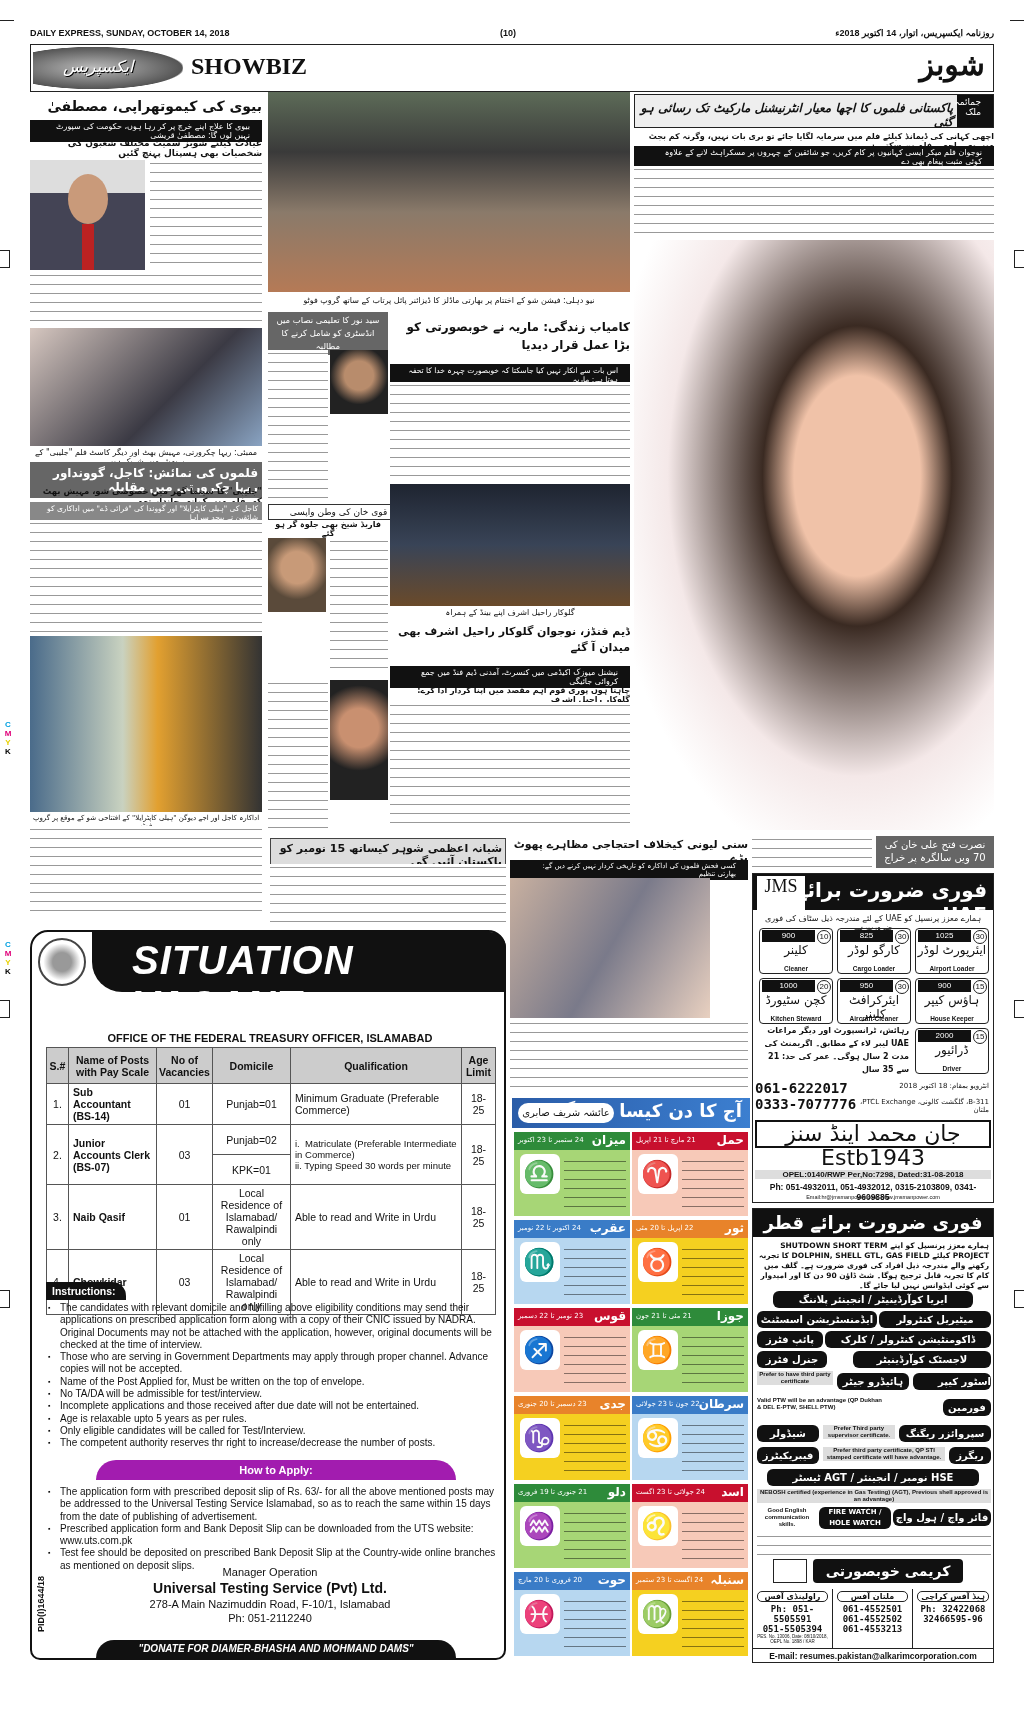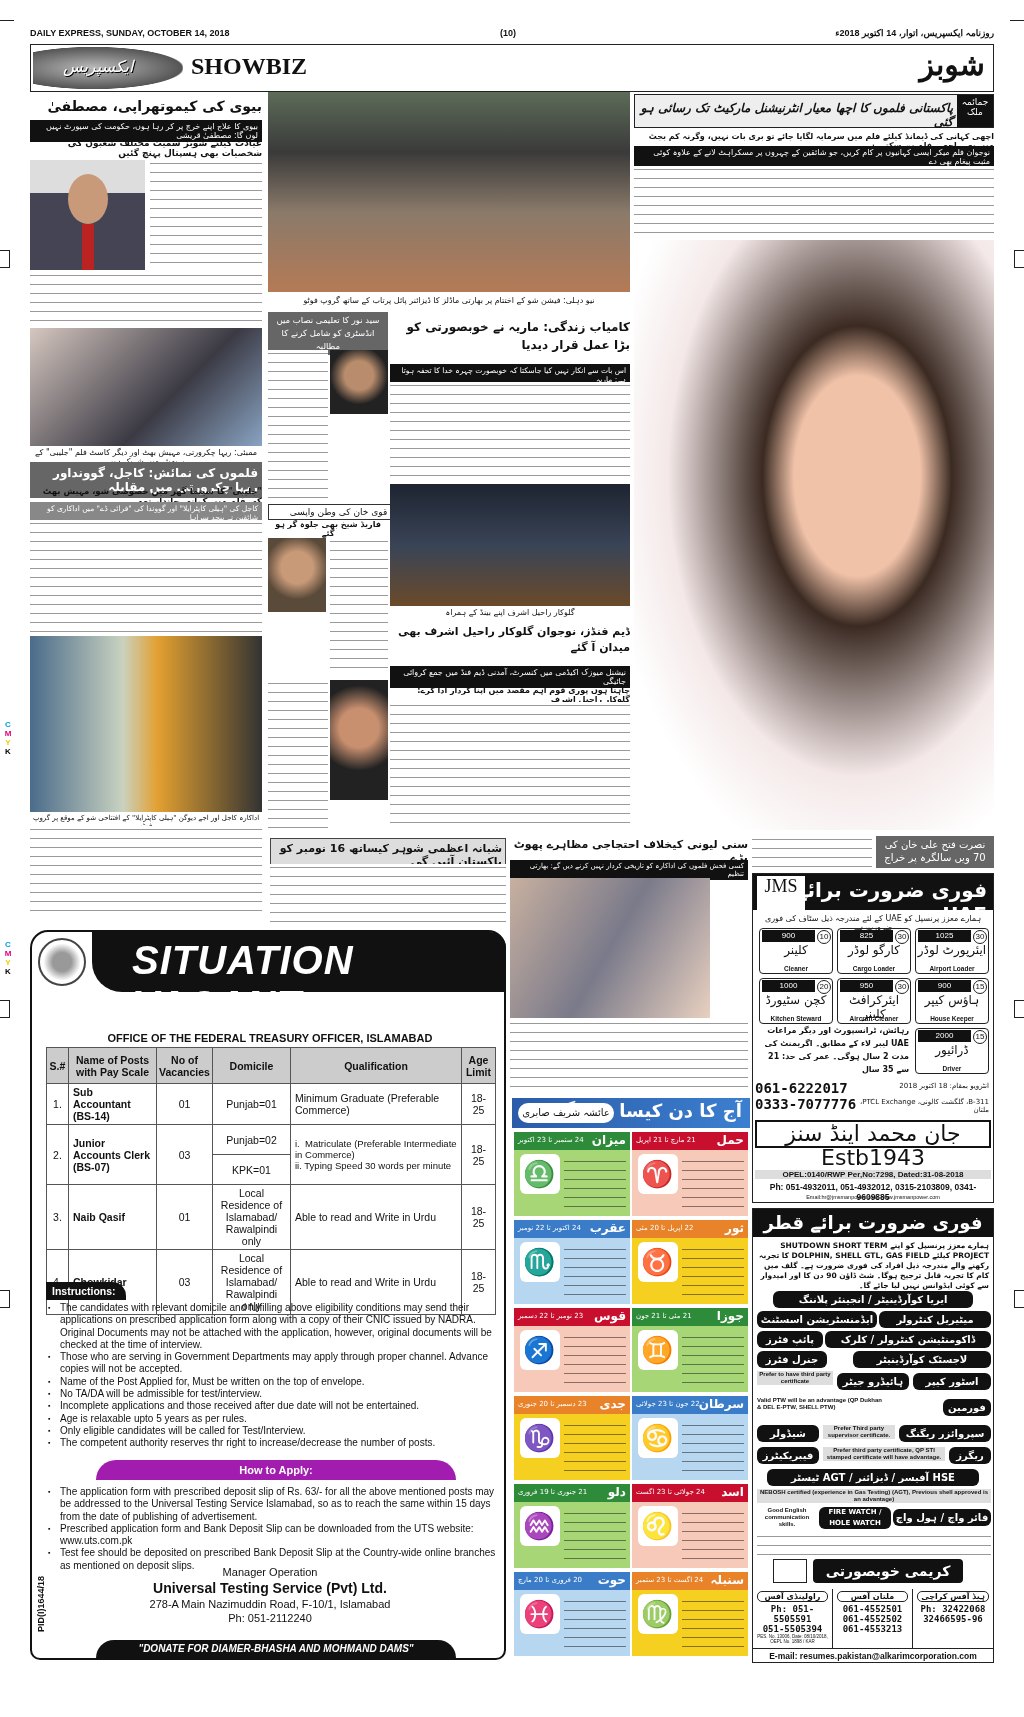--- a/index.html
+++ b/index.html
@@ -11,21 +11,21 @@
   .folio .l { position: absolute; left: 0; }
   .folio .c { position: absolute; left: 470px; }
   .folio .r { position: absolute; right: 0; direction: rtl; }
   .masthead { position: absolute; left: 30px; top: 44px; width: 964px; height: 48px; border: 1.5px solid #222; background: #fff; }
   .mh-logo { position: absolute; left: 2px; top: 2px; width: 150px; height: 42px; background: radial-gradient(ellipse at 40% 50%, #bbb, #555 70%, #fff 72%); border-radius: 0 30px 30px 0; }
   .mh-logo span { position: absolute; left: 30px; top: 10px; font-family: "DejaVu Serif", serif; color: #fff; font-size: 16px; font-style: italic; text-shadow: 1px 1px #000; }
   .mh-en { position: absolute; left: 160px; top: 8px; font-family: "Liberation Serif", serif; font-size: 24px; font-weight: bold; }
   .mh-ur { position: absolute; right: 8px; top: 2px; font-family: "DejaVu Serif", serif; font-size: 30px; font-weight: bold; direction: rtl; }
   .urdu { direction: rtl; text-align: right; font-family: "DejaVu Sans", sans-serif; }
   .headline { font-weight: bold; }
-  .kicker-black { background: #111; color: #fff; padding: 2px 4px; font-size: 10px; }
+  .kicker-black { background: #111; color: #fff; padding: 2px 12px; font-size: 10px; }
   .kicker-grey { background: #666; color: #fff; padding: 2px 4px; font-size: 11px; }
   .photo { position: absolute; background: #777; overflow: hidden; }
   .caption { font-size: 8px; text-align: center; direction: rtl; font-family: "DejaVu Sans", sans-serif; }
   .col-lines { background: repeating-linear-gradient(#fff 0 3px, #999 3px 4px, #fff 4px 9px); }
 
   
   .sv { position: absolute; left: 30px; top: 930px; width: 476px; height: 730px; border: 2px solid #111; border-radius: 18px 18px 10px 10px; }
   .sv-head { position: absolute; left: 60px; top: 0; right: -2px; height: 60px; background: #111; border-radius: 0 16px 0 30px; }
   .sv-head span { position: absolute; left: 40px; top: 6px; color: #fff; font-size: 40px; font-weight: bold; font-style: italic; letter-spacing: 1px; }
   .sv-emblem { position: absolute; left: 6px; top: 6px; width: 48px; height: 48px; border: 2px solid #444; border-radius: 50%; background: radial-gradient(circle, #999 30%, #fff 60%); }
@@ -177,21 +177,21 @@
   <div class="urdu headline" style="position:absolute;right:40px;left:4px;top:6px;font-size:12px;font-style:italic;">پاکستانی فلموں کا اچھا معیار انٹرنیشنل مارکیٹ تک رسائی ہو گئی</div>
 </div>
 <div class="abs urdu" style="left:634px;top:132px;width:360px;font-size:8px;font-weight:bold;">اچھی کہانی کی ڈیمانڈ کیلئے فلم میں سرمایہ لگایا جائے تو بری بات نہیں، وگرنہ کم بجٹ میں بھی اچھی فلم بن سکتی ہے</div>
 <div class="abs urdu kicker-black" style="left:634px;top:146px;width:360px;font-size:8px;">نوجوان فلم میکر ایسی کہانیوں پر کام کریں، جو شائقین کے چہروں پر مسکراہٹ لانے کے علاوہ کوئی مثبت پیغام بھی دے</div>
 <div class="abs col-lines" style="left:634px;top:166px;width:360px;height:80px;"></div>
 <div class="photo" style="left:634px;top:240px;width:360px;height:590px;background:radial-gradient(ellipse at 62% 40%, #f0c2a8 0 20%, #3a2a22 30%, #f4e8e8 60%, #fff 80%);"></div>
 
 <div class="abs col-lines" style="left:752px;top:836px;width:120px;height:32px;"></div>
 <div class="abs urdu kicker-grey" style="left:876px;top:836px;width:118px;height:32px;font-size:10px;text-align:center;line-height:13px;">نصرت فتح علی خان کی 70 ویں سالگرہ پر خراج تحسین</div>
 
-<div class="abs urdu headline" style="left:270px;top:838px;width:236px;font-size:11px;background:#ddd;border:1px solid #444;padding:3px;">شبانہ اعظمی شوہر کیساتھ 16 نومبر کو پاکستان آئیں گی</div>
+<div class="abs urdu headline" style="left:270px;top:838px;width:236px;font-size:11px;background:#ddd;border:1px solid #444;padding:3px;">شبانہ اعظمی شوہر کیساتھ 15 نومبر کو پاکستان آئیں گی</div>
 <div class="abs col-lines" style="left:270px;top:864px;width:236px;height:60px;"></div>
 <div class="abs urdu headline" style="left:510px;top:838px;width:238px;font-size:11px;">سنی لیونی کیخلاف احتجاجی مظاہرے پھوٹ پڑے</div>
 <div class="abs urdu kicker-black" style="left:510px;top:860px;width:238px;font-size:7px;">کسی فحش فلموں کی اداکارہ کو تاریخی کردار نہیں کرنے دیں گے: بھارتی تنظیم</div>
 <div class="photo" style="left:510px;top:878px;width:200px;height:140px;background:linear-gradient(120deg,#c8b0a0,#7a7a8a 50%,#e8d0c0);"></div>
 <div class="abs col-lines" style="left:510px;top:1020px;width:238px;height:74px;"></div>
 
 <div class="sv">
   <div class="sv-emblem"></div>
   <div class="sv-head">
       <span>SITUATION VACANT</span>
@@ -445,31 +445,31 @@
   <div class="qatar-title">فوری ضرورت برائے قطر</div>
   <div class="q-intro">ہمارے معزز پرنسپل کو اپنے SHUTDOWN SHORT TERM PROJECT کیلئے DOLPHIN, SHELL GTL, GAS FIELD کا تجربہ رکھنے والے مندرجہ ذیل افراد کی فوری ضرورت ہے۔ گلف میں کام کا تجربہ قابل ترجیح ہوگا۔ شٹ ڈاؤن 90 دن کا اور امیدوار سے کوئی ایڈوانس نہیں لیا جائے گا۔</div>
   <div class="pill" style="left:20px;top:82px;width:200px;">ایریا کوآرڈینیٹر / انجینئر پلاننگ</div>
   <div class="pill" style="left:126px;top:102px;width:112px;">میٹیریل کنٹرولر</div>
   <div class="pill" style="left:4px;top:102px;width:120px;">ایڈمنسٹریشن اسسٹنٹ</div>
   <div class="pill" style="left:72px;top:122px;width:166px;">ڈاکومنٹیشن کنٹرولر / کلرک</div>
   <div class="pill" style="left:4px;top:122px;width:66px;">پائپ فٹرز</div>
   <div class="pill" style="left:100px;top:142px;width:138px;">لاجسٹک کوآرڈینیٹر</div>
   <div class="pill" style="left:4px;top:142px;width:70px;">جنرل فٹرز</div>
   <div class="q-note" style="left:4px;top:162px;width:76px;">Prefer to have third party certificate</div>
-  <div class="pill" style="left:160px;top:164px;width:78px;">اسٹور کیپر</div>
+  <div class="pill" style="left:160px;top:164px;width:78px;text-align:right;">اسٹور کیپر</div>
   <div class="pill" style="left:84px;top:164px;width:72px;">ہائیڈرو جیٹر</div>
   <div class="q-note" style="left:4px;top:188px;width:130px;text-align:left;background:#fff;">Valid PTW will be an advantage (QP Dukhan &amp; DEL E-PTW, SHELL PTW)</div>
   <div class="pill" style="left:190px;top:190px;width:48px;">فورمین</div>
   <div class="pill" style="left:146px;top:216px;width:92px;">سپروائزر ریگنگ</div>
   <div class="q-note" style="left:70px;top:216px;width:72px;">Prefer Third party supervisor certificate.</div>
   <div class="pill" style="left:4px;top:216px;width:62px;">شیڈولر</div>
   <div class="pill" style="left:196px;top:238px;width:42px;">ریگرز</div>
   <div class="q-note" style="left:70px;top:238px;width:122px;">Prefer third party certificate, QP STI stamped certificate will have advantage.</div>
   <div class="pill" style="left:4px;top:238px;width:62px;">فیبریکیٹرز</div>
-  <div class="pill" style="left:14px;top:260px;width:212px;">HSE آفیسر / ڈیزائنر / AGT ٹیسٹر</div>
+  <div class="pill" style="left:14px;top:260px;width:212px;">HSE نومبر / انجینئر / AGT ٹیسٹر</div>
   <div class="q-note" style="left:4px;top:280px;width:234px;">NEBOSH certified (experience in Gas Testing) (AGT), Previous shell approved is an advantage)</div>
   <div class="q-note" style="left:4px;top:298px;width:60px;background:#fff;">Good English communication skills.</div>
   <div class="pill" style="left:66px;top:298px;width:72px;font-size:7px;height:22px;line-height:11px;white-space:normal;">FIRE WATCH / HOLE WATCH</div>
   <div class="pill" style="left:140px;top:300px;width:98px;">فائر واچ / ہول واچ</div>
   <div class="abs col-lines" style="left:4px;top:324px;width:234px;height:22px;"></div>
   <div class="abs" style="left:20px;top:350px;width:34px;height:24px;border:1px solid #222;"></div>
   <div class="karimi">کریمی خوبصورتی</div>
   <div class="office" style="left:0;">
     <span class="lbl">راولپنڈی آفس</span>
     <span class="ph">Ph: 051-5505591</span>

